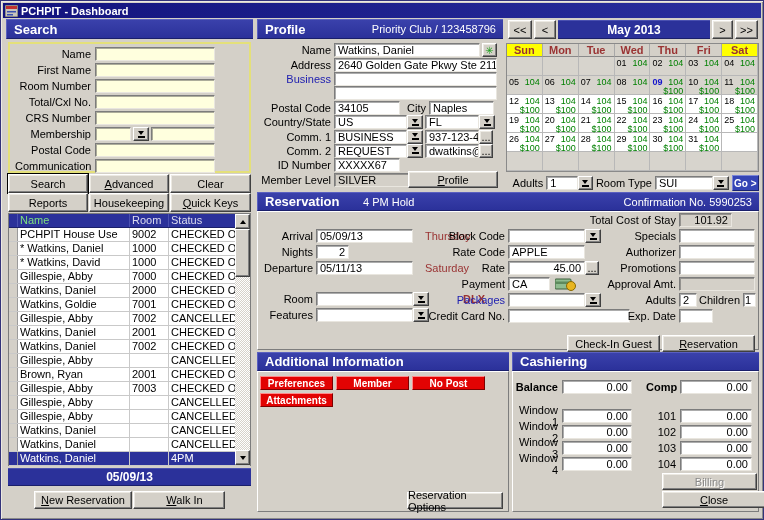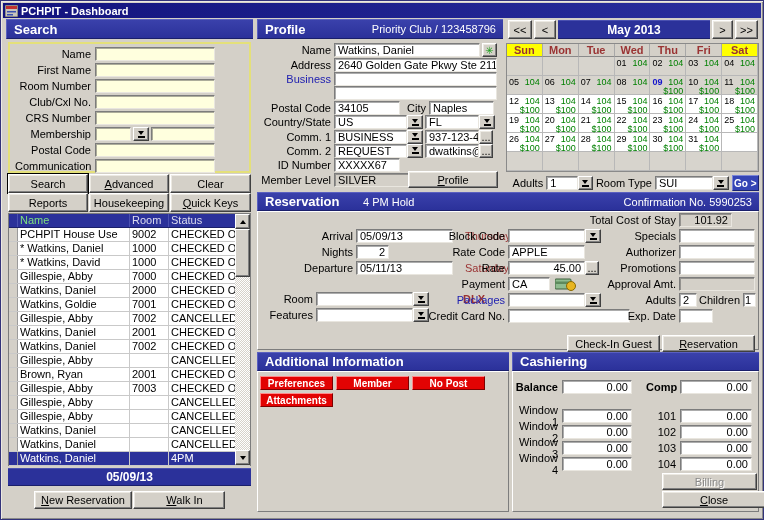--- a/index.html
+++ b/index.html
@@ -158,21 +158,21 @@
       </div>
     <div class="row">
         <span class="lbl">First Name</span>
         <div class="fld-c" style="width:120px;"></div>
       </div>
     <div class="row">
         <span class="lbl">Room Number</span>
         <div class="fld-c" style="width:120px;"></div>
       </div>
     <div class="row">
-        <span class="lbl">Club/Cxl No.</span>
+        <span class="lbl">Total/Cxl No.</span>
         <div class="fld-c" style="width:120px;"></div>
       </div>
     <div class="row">
         <span class="lbl">CRS Number</span>
         <div class="fld-c" style="width:120px;"></div>
       </div>
     <div class="row">
         <span class="lbl">Membership</span>
       <div class="fld-c" style="width:36px;"></div>
       <div class="dd" style="margin-left:2px;">
@@ -744,21 +744,21 @@
       </div>
   </div>
 
   <div class="hdr" style="left:256px; top:191px; width:502px; height:19px;">
     <span class="t">Reservation</span>
     <span class="sub">4 PM Hold</span>
     <span class="right">Confirmation No. 5990253</span>
   </div>
   <div class="frame" style="left:256px; top:210px; width:502px; height:139px;"></div>
 
-  <div class="rL" style="top:227px;padding-left:40px;">
+  <div class="rL" style="top:227px;">
     <div class="rrow">
         <span class="lbl">Arrival</span>
       <div class="fld" style="width:97px;">05/09/13</div>
       <span class="maroon" style="margin-left:12px;">Thursday</span>
       </div>
     <div class="rrow">
         <span class="lbl">Nights</span>
       <div class="fld num" style="width:33px;">2</div>
       </div>
     <div class="rrow">
@@ -877,20 +877,23 @@
   <div class="chips">
 
       <div class="chip">Preferences</div>
 
       <div class="chip">Member</div>
 
       <div class="chip">No Post</div>
 
       <div class="chip">Attachments</div>
     </div>
+  <div class="btn" style="position:absolute; left:406px; top:491px; width:96px; height:17px;">
+      <span>Reservation Options</span>
+    </div>
 
   <div class="hdr" style="left:511px; top:351px; width:247px; height:19px;">
     <span class="t">Cashiering</span>
   </div>
   <div class="frame" style="left:511px; top:370px; width:247px; height:141px;"></div>
 
   <div class="cash">
     <div class="rrow">
       <span class="lbl1 b">Balance</span>
       <div class="fld num f1">0.00</div>

